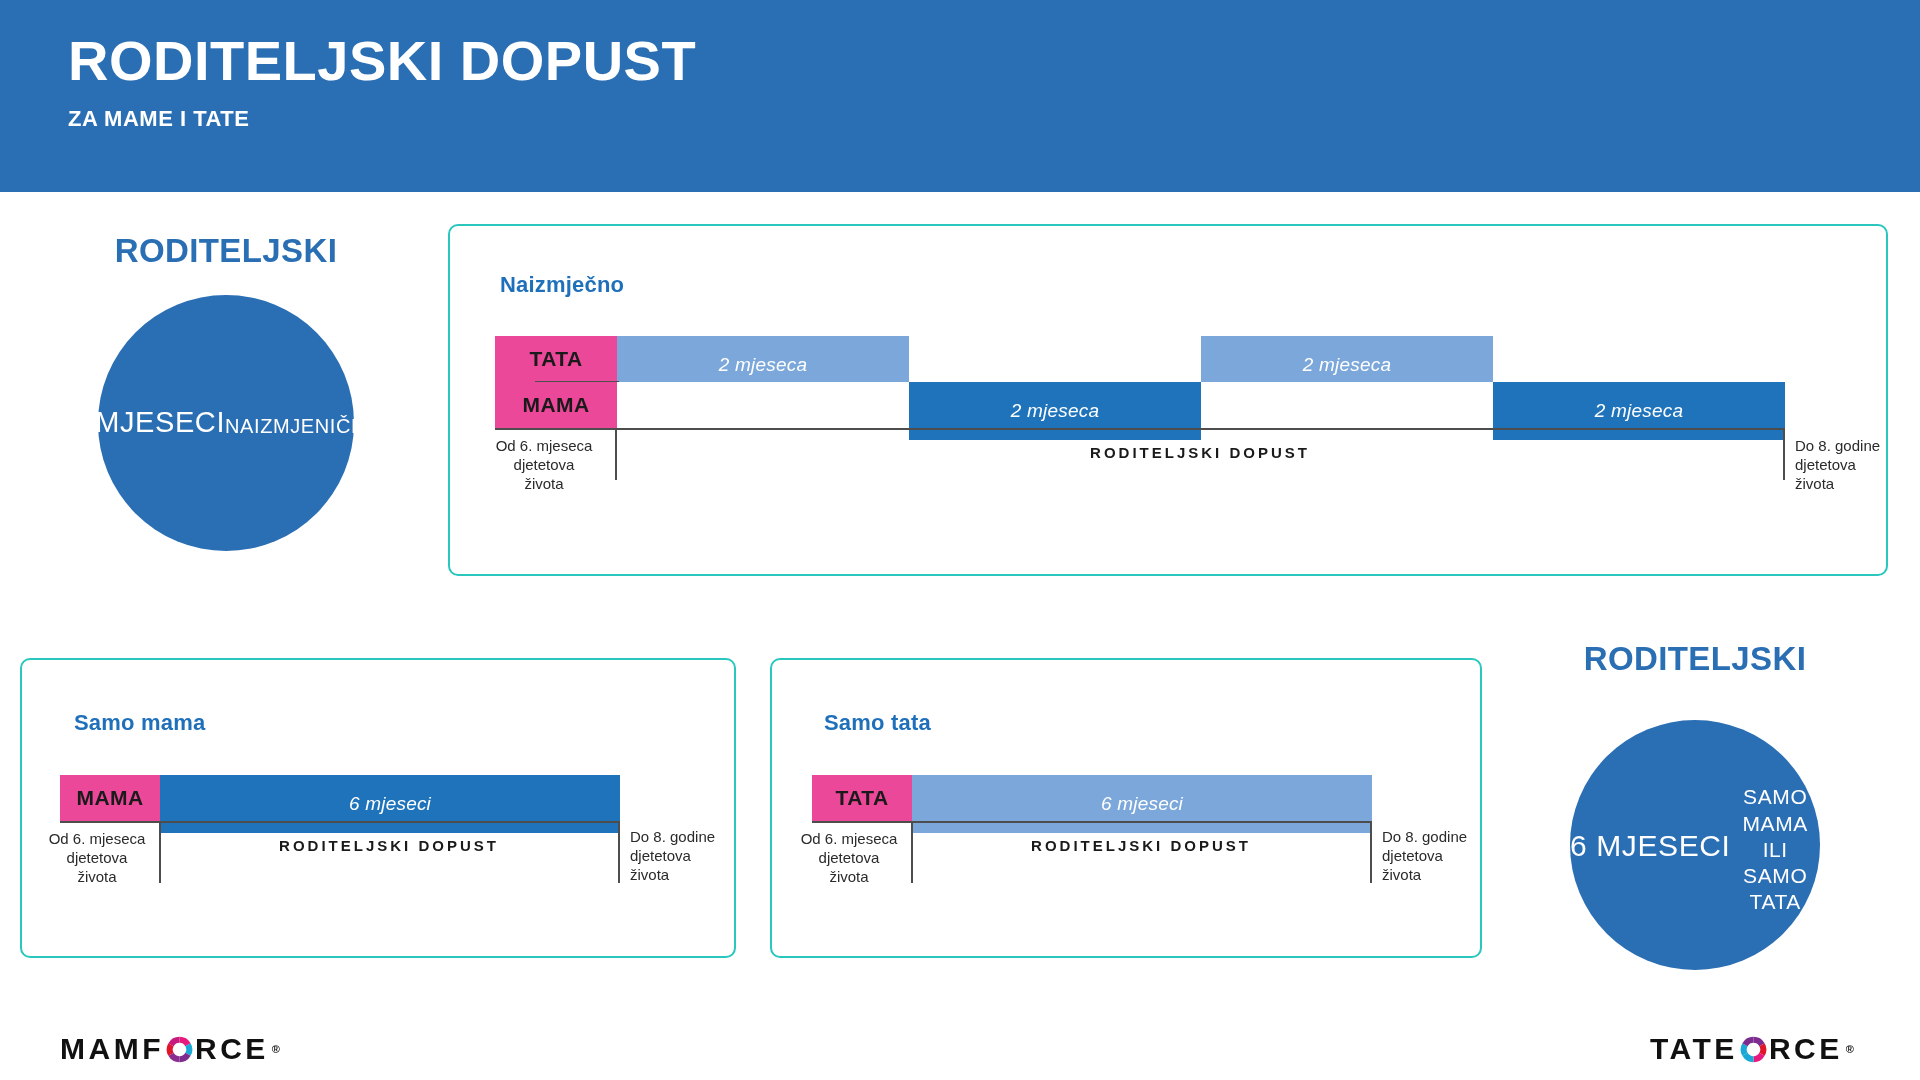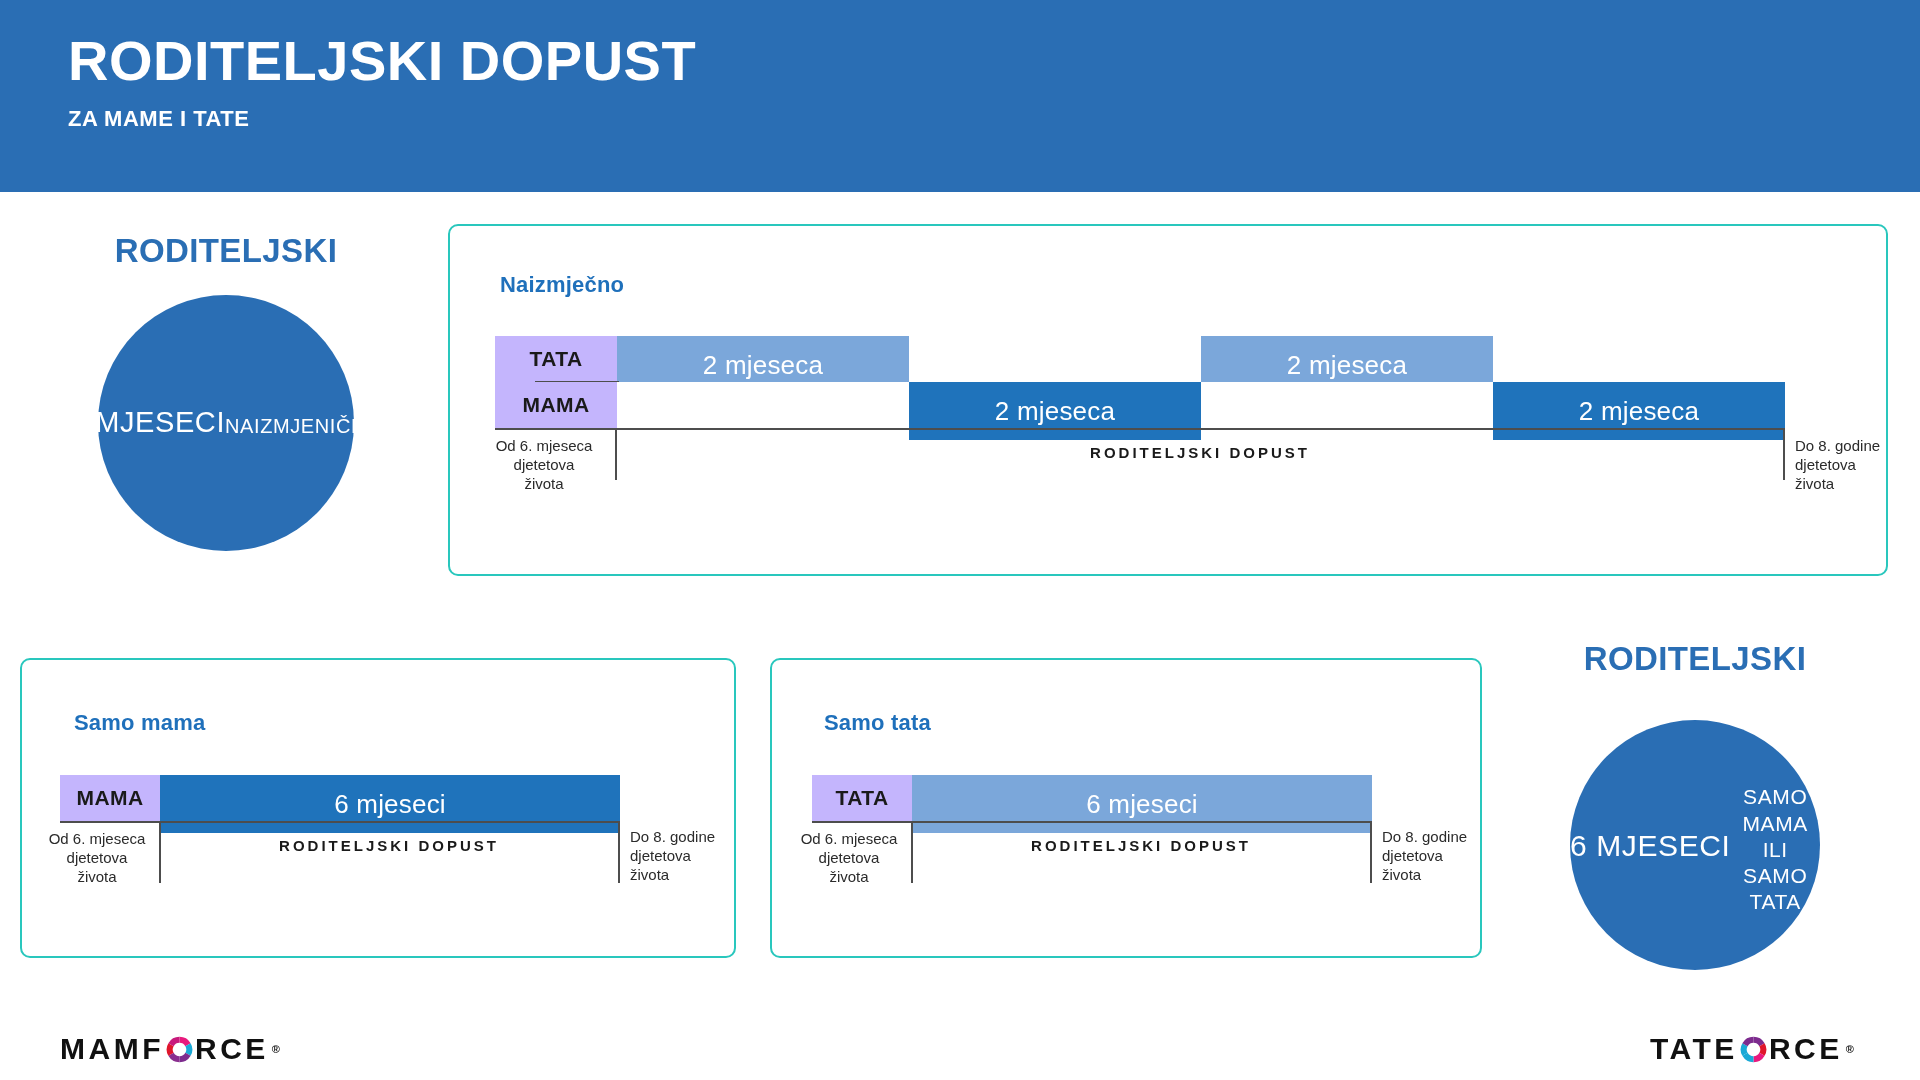--- a/index.html
+++ b/index.html
@@ -78,30 +78,30 @@
   #gantt-alt { left: 45px; top: 110px; width: 1290px; height: 200px; }
 
   .row { position: absolute; left: 0; height: 46px; width: 100%; }
   .row-tata { top: 0; }
   .row-mama { top: 46px; }
 
   .label-cell {
     position: absolute; left: 0; top: 0; width: 122px; height: 46px;
     display: flex; align-items: center; justify-content: center;
     font-size: 21px; font-weight: 700; color: #1a1a1a;
-    letter-spacing: 0.4px; background: #c4b5fd;
+    letter-spacing: 0.4px; background: #ec4899;
   }
   .track {
     position: absolute; left: 122px; top: 0; right: 0; height: 46px;
     background: #ffffff;
   }
   .seg {
     position: absolute; top: 0; height: 58px;
     display: flex; align-items: center; justify-content: center;
-    font-size: 26px; color: #ffffff; letter-spacing: 0.2px;
+    font-size: 19px; color: #ffffff; letter-spacing: 0.2px; font-style: italic;
   }
   .seg-light { background: #7ba7da; }
   .seg-dark  { background: #1f73bb; }
 
   
   .rule-top {
     position: absolute; left: 0; top: 0; width: 122px; height: 2px;
     background: #4d4d4d;
   }
   .rule-mid {

